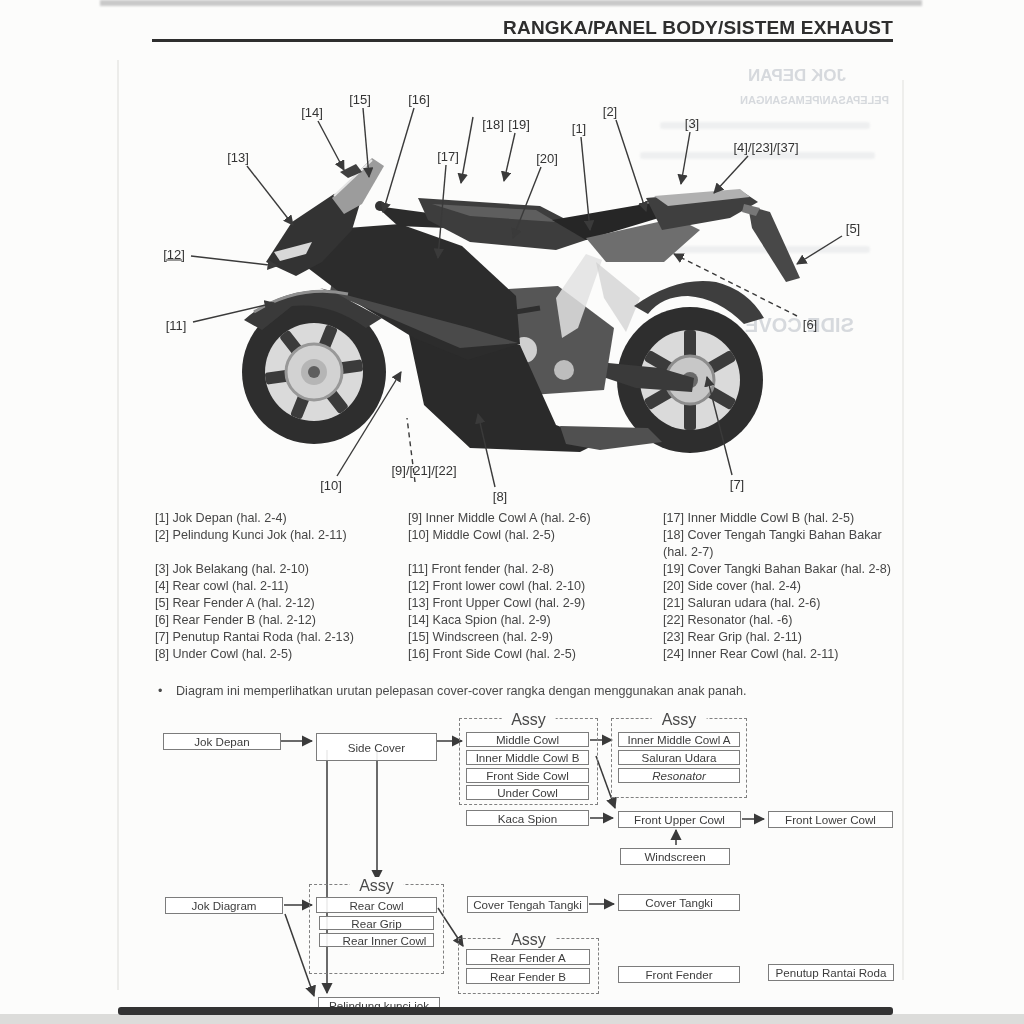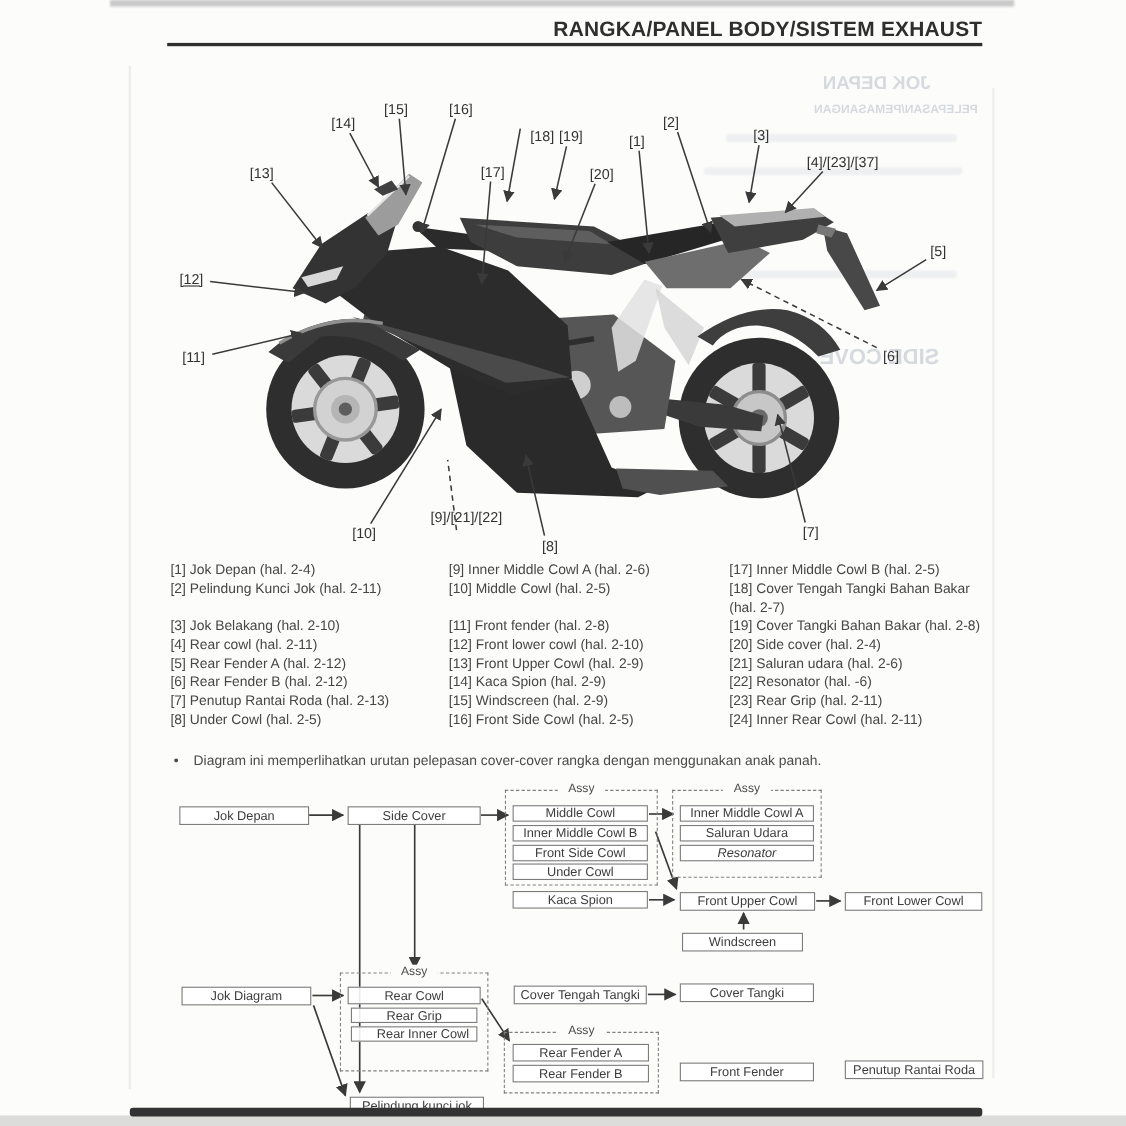--- a/index.html
+++ b/index.html
@@ -28,21 +28,21 @@
   .plist .line{height:17px;}
 
   .note{position:absolute;left:158px;top:684px;font-size:12.6px;color:#4a4a4a;}
   .note .bullet{display:inline-block;width:18px;}
 
   .flowbox{position:absolute;border:1.2px solid #7c7c7c;background:rgba(255,255,255,.9);
            display:flex;align-items:center;justify-content:center;font-size:11.6px;color:#3c3c3c;
            box-sizing:border-box;white-space:nowrap;}
   .assy{position:absolute;border:1.4px dashed #808080;box-sizing:border-box;}
   .assy .assy-label{position:absolute;top:-8px;left:50%;transform:translateX(-50%);
-           background:#fcfcfb;padding:0 10px;font-size:11px;color:#4a4a4a;}
+           background:#fcfcfb;padding:0 10px;font-size:16px;color:#4a4a4a;}
 </style>
 </head>
 <body>
 
 <div class="page">
 
   <div class="scan-edge-top"></div>
   <div class="scan-edge-left"></div>
   <div class="scan-edge-right"></div>
 
@@ -246,21 +246,21 @@
       <div class="assy" style="left: 611px; top: 718px; width: 136px; height: 80px;">
         <span class="assy-label">Assy</span>
       </div>
       <div class="assy" style="left: 309px; top: 884px; width: 135px; height: 90px;">
         <span class="assy-label">Assy</span>
       </div>
       <div class="assy" style="left: 458px; top: 938px; width: 141px; height: 56px;">
         <span class="assy-label">Assy</span>
       </div>
       <div class="flowbox" style="left: 163px; top: 733px; width: 118px; height: 17px;">Jok Depan</div>
-      <div class="flowbox" style="left: 316px; top: 733px; width: 121px; height: 17px;">Side Cover</div>
+      <div class="flowbox" style="left: 316px; top: 733px; width: 121px; height: 28px;">Side Cover</div>
       <div class="flowbox" style="left: 466px; top: 732px; width: 123px; height: 15px;">Middle Cowl</div>
       <div class="flowbox" style="left: 466px; top: 750px; width: 123px; height: 15px;">Inner Middle Cowl B</div>
       <div class="flowbox" style="left: 466px; top: 768px; width: 123px; height: 15px;">Front Side Cowl</div>
       <div class="flowbox" style="left: 466px; top: 785px; width: 123px; height: 15px;">Under Cowl</div>
       <div class="flowbox" style="left: 618px; top: 732px; width: 122px; height: 15px;">Inner Middle Cowl A</div>
       <div class="flowbox" style="left: 618px; top: 750px; width: 122px; height: 15px;">Saluran Udara</div>
       <div class="flowbox" style="left: 618px; top: 768px; width: 122px; height: 15px; font-style: italic;">Resonator</div>
       <div class="flowbox" style="left: 466px; top: 810px; width: 123px; height: 16px;">Kaca Spion</div>
       <div class="flowbox" style="left: 618px; top: 811px; width: 123px; height: 17px;">Front Upper Cowl</div>
       <div class="flowbox" style="left: 768px; top: 811px; width: 125px; height: 17px;">Front Lower Cowl</div>

